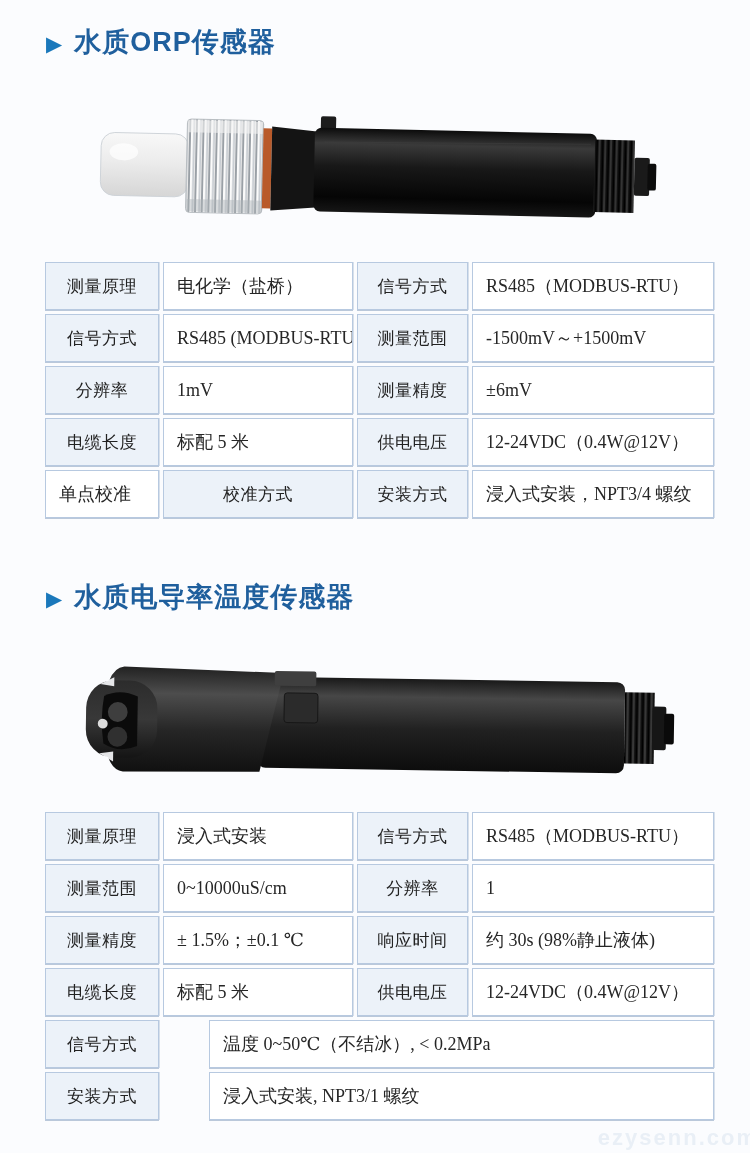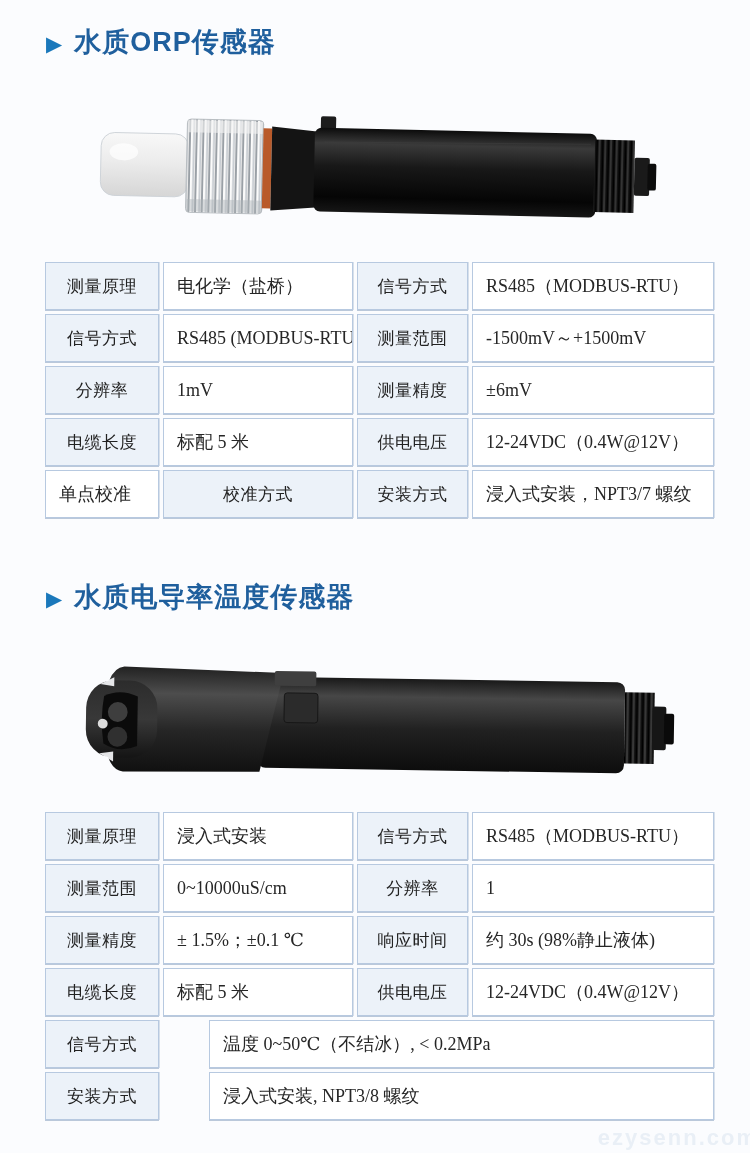--- a/index.html
+++ b/index.html
@@ -138,21 +138,21 @@
     <div class="cell value">±6mV</div>
 
     <div class="cell label">电缆长度</div>
     <div class="cell value">标配 5 米</div>
     <div class="cell label">供电电压</div>
     <div class="cell value">12-24VDC（0.4W@12V）</div>
 
     <div class="cell value">单点校准</div>
     <div class="cell label">校准方式</div>
     <div class="cell label">安装方式</div>
-    <div class="cell value">浸入式安装，NPT3/7 螺纹</div>
+    <div class="cell value">浸入式安装，NPT3/4 螺纹</div>
   </div>
 
   <div class="sec-title" id="title-ec">
     <span class="arrow">▶</span>
     <span>水质电导率温度传感器</span>
   </div>
 
   <div class="product-img" id="ec-image">
     <svg width="598" height="150" viewBox="0 0 604 150">
       <defs>
@@ -216,18 +216,18 @@
 
     <div class="cell label">电缆长度</div>
     <div class="cell value">标配 5 米</div>
     <div class="cell label">供电电压</div>
     <div class="cell value">12-24VDC（0.4W@12V）</div>
 
     <div class="cell label">信号方式</div>
     <div class="cell value span">温度 0~50℃（不结冰）, &lt; 0.2MPa</div>
 
     <div class="cell label">安装方式</div>
-    <div class="cell value span">浸入式安装, NPT3/8 螺纹</div>
+    <div class="cell value span">浸入式安装, NPT3/1 螺纹</div>
   </div>
 
   <div class="watermark">ezysenn.com</div>
 
 </div>
 
 </body></html>

